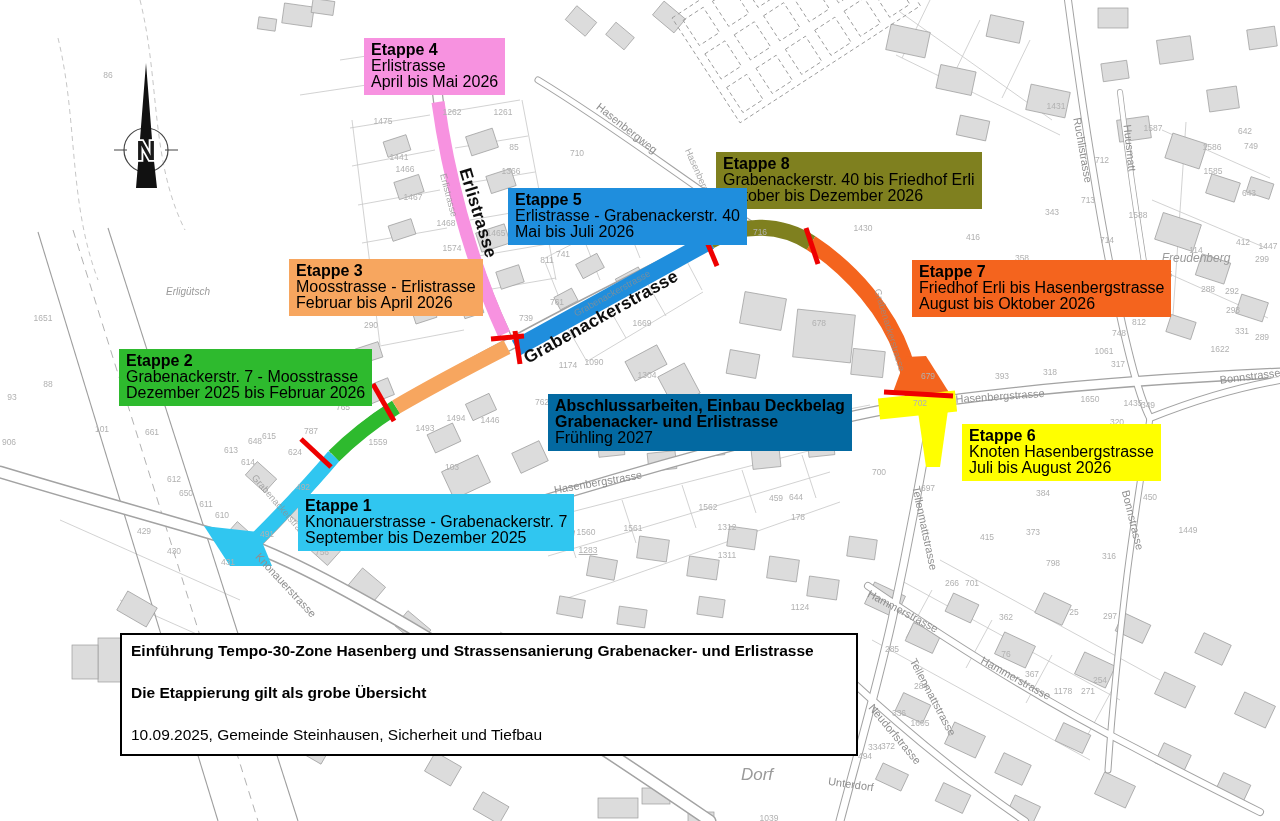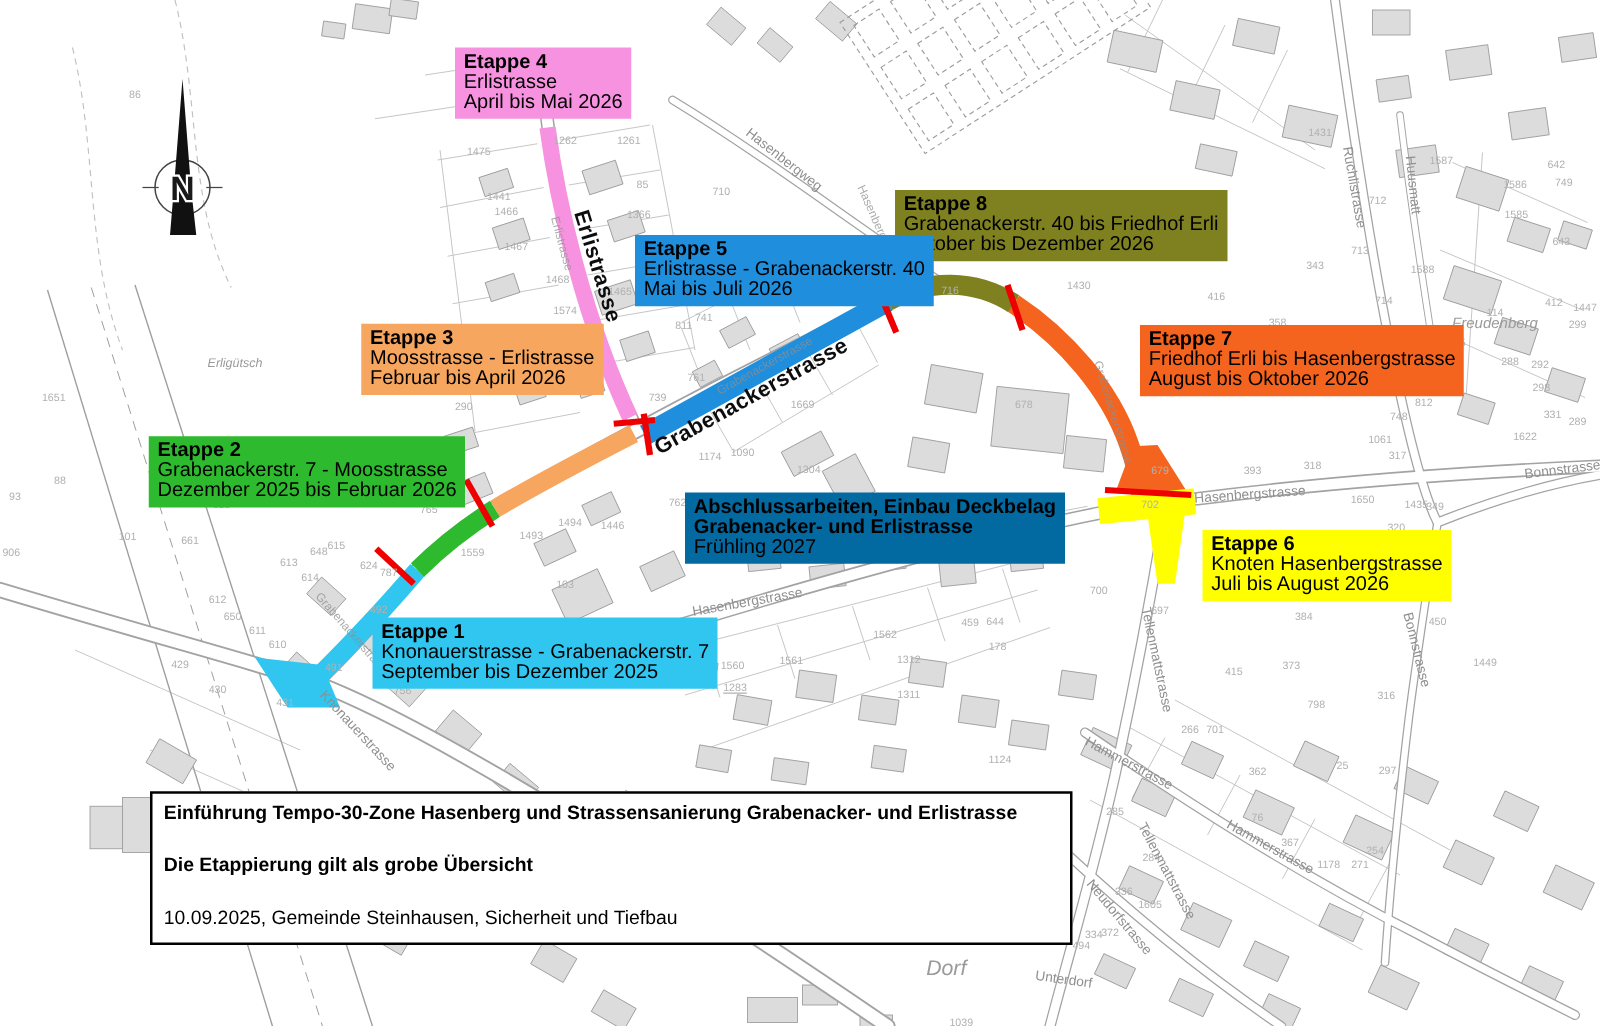--- a/index.html
+++ b/index.html
@@ -366,21 +366,21 @@
     <span class="parcel-num" style="left: 1074px; top: 612px;">25</span>
     <span class="parcel-num" style="left: 1110px; top: 616px;">297</span>
     <span class="parcel-num" style="left: 1006px; top: 654px;">76</span>
     <span class="parcel-num" style="left: 1032px; top: 674px;">367</span>
     <span class="parcel-num" style="left: 1063px; top: 691px;">1178</span>
     <span class="parcel-num" style="left: 1100px; top: 680px;">254</span>
     <span class="parcel-num" style="left: 1088px; top: 691px;">271</span>
     <span class="parcel-num" style="left: 892px; top: 649px;">285</span>
     <span class="parcel-num" style="left: 921px; top: 686px;">284</span>
     <span class="parcel-num" style="left: 343px; top: 407px;">765</span>
-    <span class="parcel-num" style="left: 311px; top: 431px; margin-top: 27px;">787</span>
+    <span class="parcel-num" style="left: 311px; top: 431px;">787</span>
     <span class="parcel-num" style="left: 255px; top: 441px;">648</span>
     <span class="parcel-num" style="left: 231px; top: 450px;">613</span>
     <span class="parcel-num" style="left: 295px; top: 452px;">624</span>
     <span class="parcel-num" style="left: 269px; top: 436px;">615</span>
     <span class="parcel-num" style="left: 248px; top: 462px;">614</span>
     <span class="parcel-num" style="left: 303px; top: 487px;">492</span>
     <span class="parcel-num" style="left: 222px; top: 515px; text-align: right;">610</span>
     <span class="parcel-num" style="left: 267px; top: 534px;">491</span>
     <span class="parcel-num" style="left: 378px; top: 442px;">1559</span>
     <span class="parcel-num" style="left: 43px; top: 318px;">1651</span>

